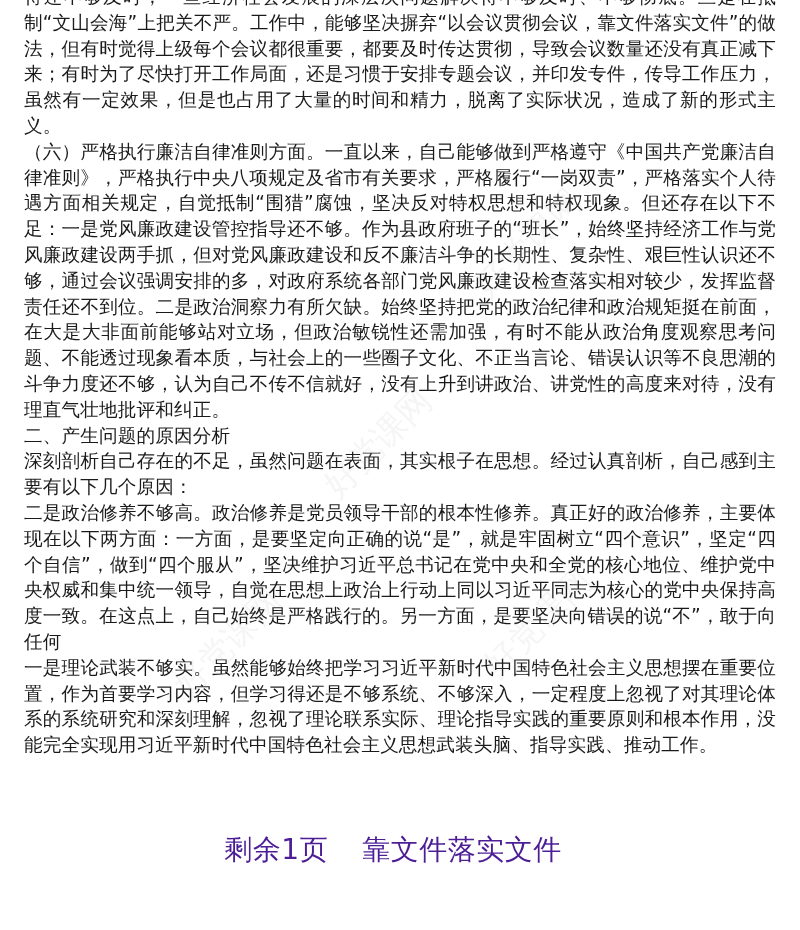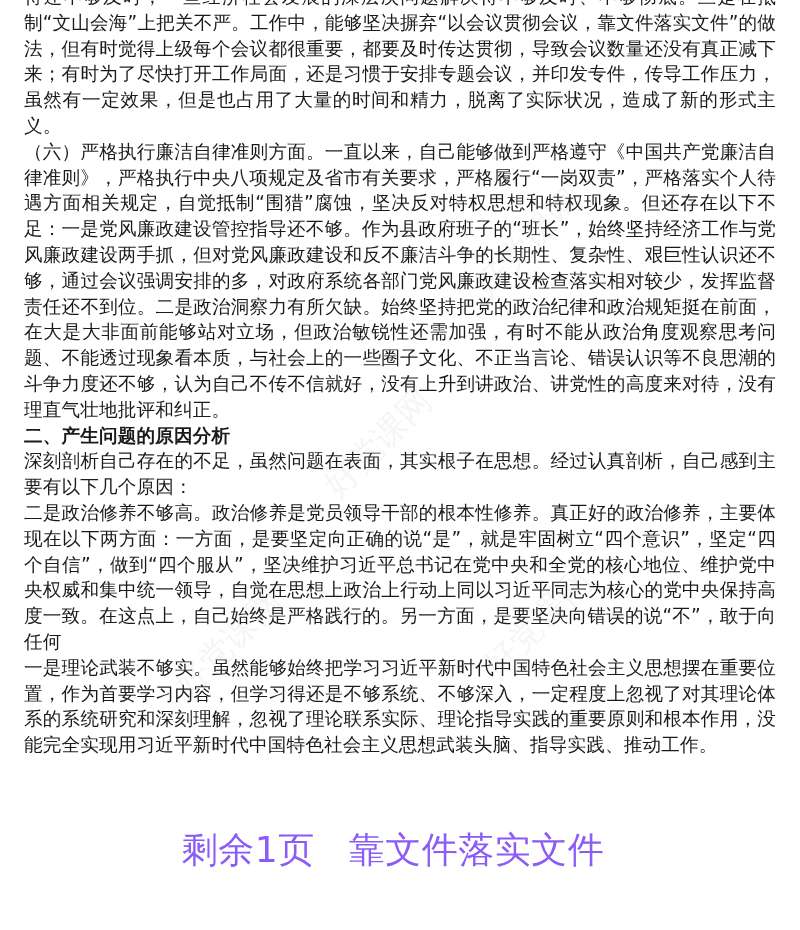--- a/index.html
+++ b/index.html
@@ -31,21 +31,21 @@
       font-size: 18.6px;
       line-height: 25.8px;
       letter-spacing: 0.15px;
       text-align: justify;
     }
     .doc-body p {
       margin: 0;
       padding: 0;
     }
     .doc-body .heading {
-      font-weight: bold;
+      font-weight: normal;
     }
     .watermark {
       position: absolute;
       color: rgba(160, 160, 160, 0.10);
       font-size: 34px;
       transform: rotate(-45deg);
       white-space: nowrap;
       pointer-events: none;
       user-select: none;
     }
@@ -55,22 +55,22 @@
       top: 820px;
       width: 800px;
       height: 60px;
       display: flex;
       align-items: center;
       justify-content: center;
       padding-right: 14px;
       box-sizing: border-box;
     }
     .remaining-banner span {
-      color: #8b5cf6;
-      font-size: 36px;
+      color: #4c1d95;
+      font-size: 28px;
       letter-spacing: 0.5px;
     }
     .remaining-banner .gap {
       display: inline-block;
       width: 34px;
     }
   </style>
 </head>
 <body>
 

